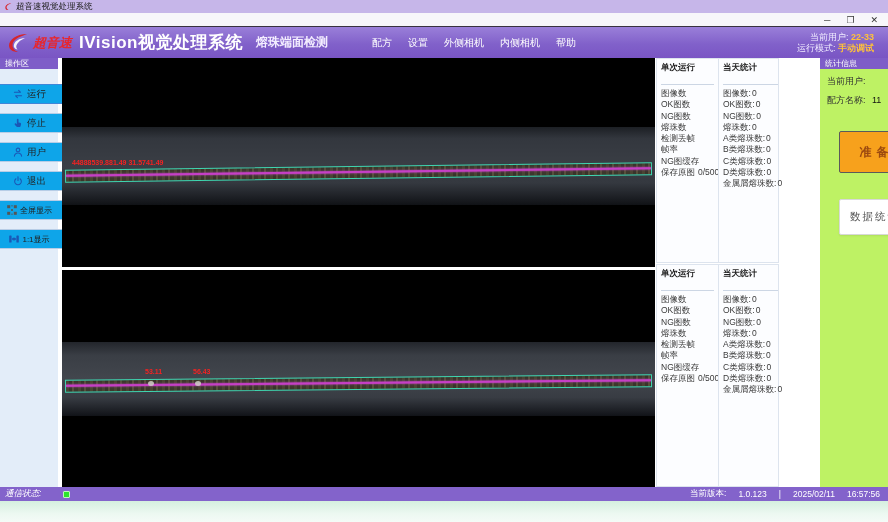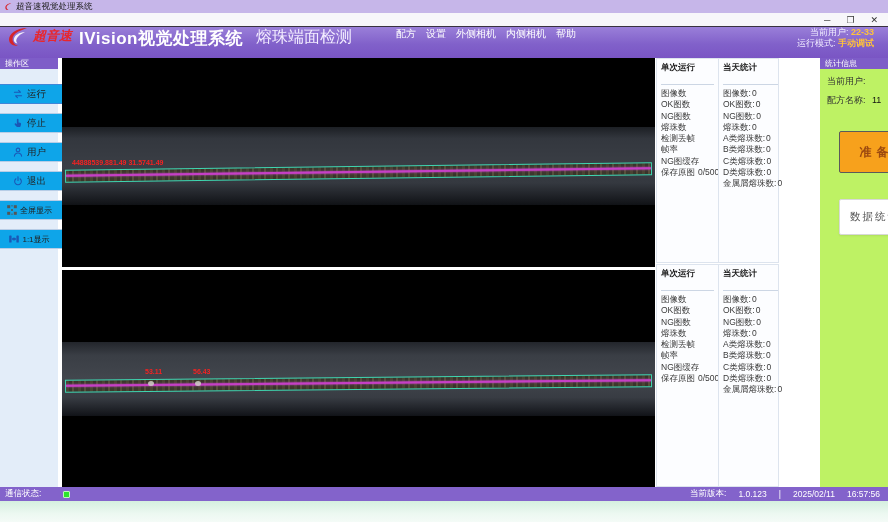--- a/index.html
+++ b/index.html
@@ -14,26 +14,26 @@
 
   .substrip { position:absolute; left:0; top:13px; width:888px; height:14px;
     background:#f7f6fa; border-bottom:1px solid #38323f; }
   .win-controls { position:absolute; right:10px; top:0; height:14px;
     display:flex; align-items:center; gap:16px; font-size:9px; color:#333; }
   .win-controls span { cursor:pointer; line-height:14px; }
 
   
   .header { position:absolute; left:0; top:27px; width:888px; height:31px;
     background:linear-gradient(180deg,#9a7fd9 0%,#8161ca 55%,#7a55c4 100%);
-    display:flex; color:#fff; }
+    display:flex; align-items:center; color:#fff; }
   .logo-swoosh { width:26px; height:20px; margin-left:6px; flex:none; }
   .brand { color:#e8262c; font-style:italic; font-weight:bold; font-size:13px; margin-left:1px; }
   .appname { font-size:17px; font-weight:bold; margin-left:7px; letter-spacing:.5px; white-space:nowrap; }
-  .subtitle { font-size:16px; font-weight:normal; color:#f3edff; margin-left:13px; white-space:nowrap; }
-  .menus { display:flex; gap:10px; margin-left:44px; font-size:10px; }
+  .subtitle { font-size:12px; font-weight:bold; color:#f3edff; margin-left:13px; white-space:nowrap; }
+  .menus { display:flex; gap:16px; margin-left:44px; font-size:10px; }
   .menus span { cursor:pointer; white-space:nowrap; }
   .devinfo { margin-left:auto; margin-right:14px; font-size:9px; text-align:right; line-height:11px; white-space:nowrap; }
   .devinfo .lab { color:#f0ebff; }
   .devinfo .val { color:#ffc23a; font-weight:bold; }
 
   
   .sidebar { position:absolute; left:0; top:58px; width:58px; height:429px; background:#e3edf9; }
   .panel-h { height:11px; background:#7e5dc8; color:#fff; font-size:8px; line-height:11px; padding-left:5px; }
   .side-btns { display:flex; flex-direction:column; align-items:center; margin-top:15px; gap:9px; }
   .sbtn { width:76px; height:20px; background:#0ea5e9; border:1px solid #b7cde6; border-radius:3px;
@@ -91,21 +91,21 @@
     border:1px solid #5a5a5a; border-radius:2px; font-size:12px; color:#9c4a10;
     font-weight:bold; letter-spacing:5px; text-indent:5px; cursor:pointer; }
   .data-btn { display:flex; align-items:center; justify-content:center;
     margin:26px auto 0; width:70px; height:36px; background:#fff;
     border:1px solid #d8d8d8; border-radius:2px; font-size:10.5px; color:#555;
     letter-spacing:2px; text-indent:2px; box-shadow:0 1px 2px rgba(0,0,0,.08); cursor:pointer; }
 
   
   .statusbar { position:absolute; left:0; top:487px; width:888px; height:14px;
     background:#8363cb; color:#fff; font-size:8.5px; display:flex; align-items:center; padding:0 8px 0 5px; }
-  .comm { display:flex; align-items:center; gap:22px; }
+  .comm { display:flex; align-items:center; gap:22px;font-style:italic; }
   .led { width:7px; height:7px; background:#2be32b; border:1px solid #bdf7bd; border-radius:1px; }
   .sb-right { margin-left:auto; display:flex; gap:12px; align-items:center; }
   .deskstrip { position:absolute; left:0; top:501px; width:888px; height:21px;
     background:linear-gradient(180deg,#d5efdf 0%,#ecf8f1 60%,#f4fbf7 100%); }
 
   .icon-blue { stroke:#1b57b5; fill:none; stroke-width:1.8; stroke-linecap:round; stroke-linejoin:round; }
 </style>
 </head>
 <body>
 

